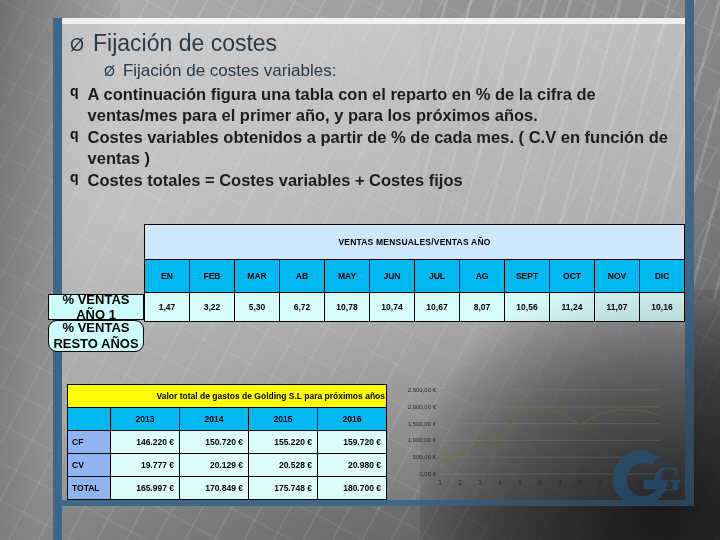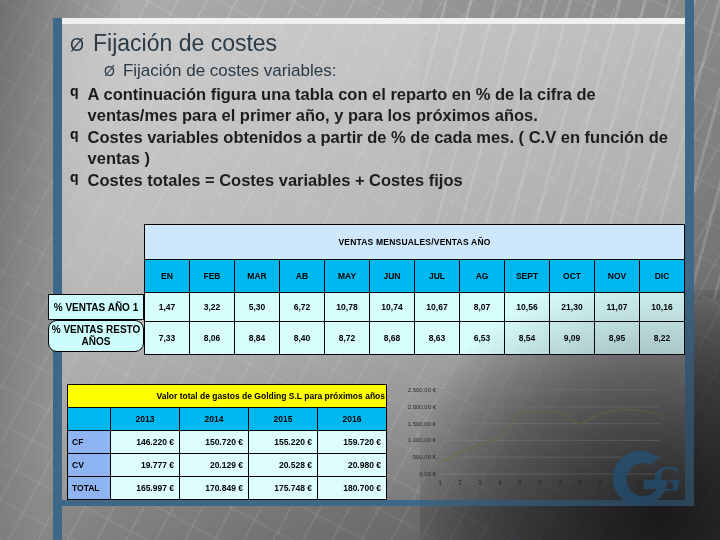--- a/index.html
+++ b/index.html
@@ -63,21 +63,21 @@
 
   
   .tbl-main{position:absolute;left:144px;top:224px;border-collapse:collapse;}
   .tbl-main td{border:1.4px solid #000;font-size:8.5px;text-align:center;font-weight:bold;color:#000;}
   .t-title{background:#cfe7fb;height:32px;font-size:8.5px;letter-spacing:.2px;}
   .t-month{background:#00b8f0;height:30px;width:42px;}
   .t-row1{background:#d7fcfc;height:26px;}
   .t-row2{background:#d7fcfc;height:30px;}
   .rowlbl{
     position:absolute;left:48px;border:1.4px solid #000;background:#ccfcfc;
-    font-size:10px;font-weight:bold;text-align:center;color:#000;
+    font-size:13px;font-weight:bold;text-align:center;color:#000;
     display:flex;align-items:center;justify-content:center;box-sizing:border-box;
   }
   #rl1{top:294px;width:96px;height:26px;}
   #rl2{top:320px;width:96px;height:32px;line-height:1.25;border-radius:9px;}
 
   
   .tbl-bot{position:absolute;left:67px;top:384px;border-collapse:collapse;}
   .tbl-bot td{border:1.3px solid #000;font-size:8.5px;font-weight:bold;color:#000;height:20px;}
   .b-title{background:#ffff00;text-align:right;font-size:8.6px;height:16px;}
   .b-yr{background:#00b8f0;text-align:center;width:66px;color:#1b3f7a;}
@@ -161,37 +161,23 @@
     <tr id="mrow-0">
           <td class="t-row1">1,47</td>
           <td class="t-row1">3,22</td>
           <td class="t-row1">5,30</td>
           <td class="t-row1">6,72</td>
           <td class="t-row1">10,78</td>
           <td class="t-row1">10,74</td>
           <td class="t-row1">10,67</td>
           <td class="t-row1">8,07</td>
           <td class="t-row1">10,56</td>
-          <td class="t-row1">21,30</td>
+          <td class="t-row1">11,24</td>
           <td class="t-row1">11,07</td>
           <td class="t-row1">10,16</td>
-        </tr>
-    <tr id="mrow-1">
-          <td class="t-row2">7,33</td>
-          <td class="t-row2">8,06</td>
-          <td class="t-row2">8,84</td>
-          <td class="t-row2">8,40</td>
-          <td class="t-row2">8,72</td>
-          <td class="t-row2">8,68</td>
-          <td class="t-row2">8,63</td>
-          <td class="t-row2">6,53</td>
-          <td class="t-row2">8,54</td>
-          <td class="t-row2">9,09</td>
-          <td class="t-row2">8,95</td>
-          <td class="t-row2">8,22</td>
         </tr>
   </tbody>
     </table>
 
   <table class="tbl-bot">
     <tbody>
         <tr>
       <td class="b-title" colspan="5">Valor total de gastos de Golding S.L para próximos años</td>
     </tr>
     <tr id="brow-years">

